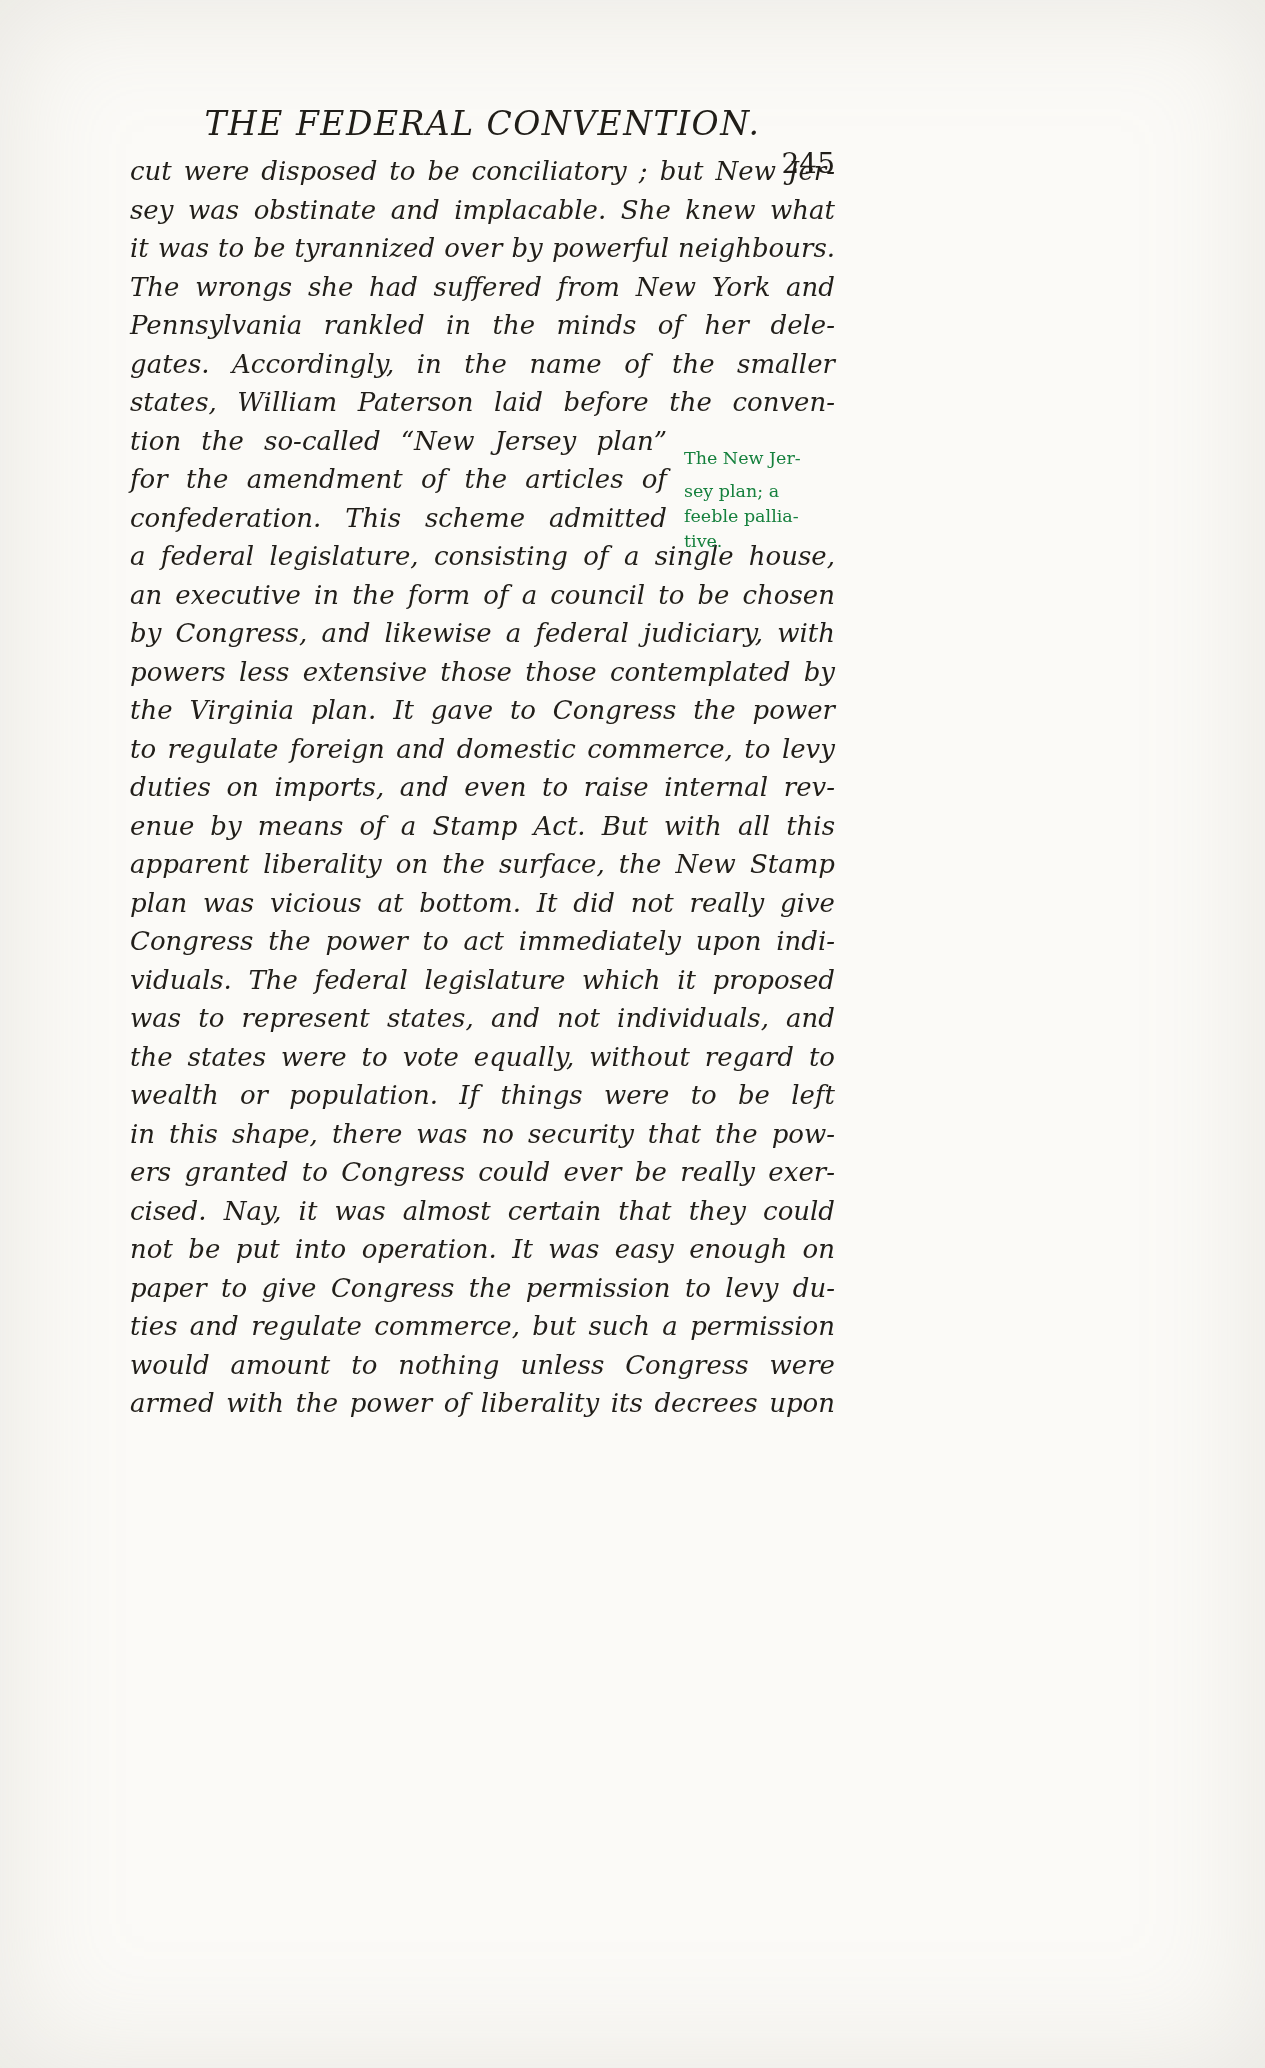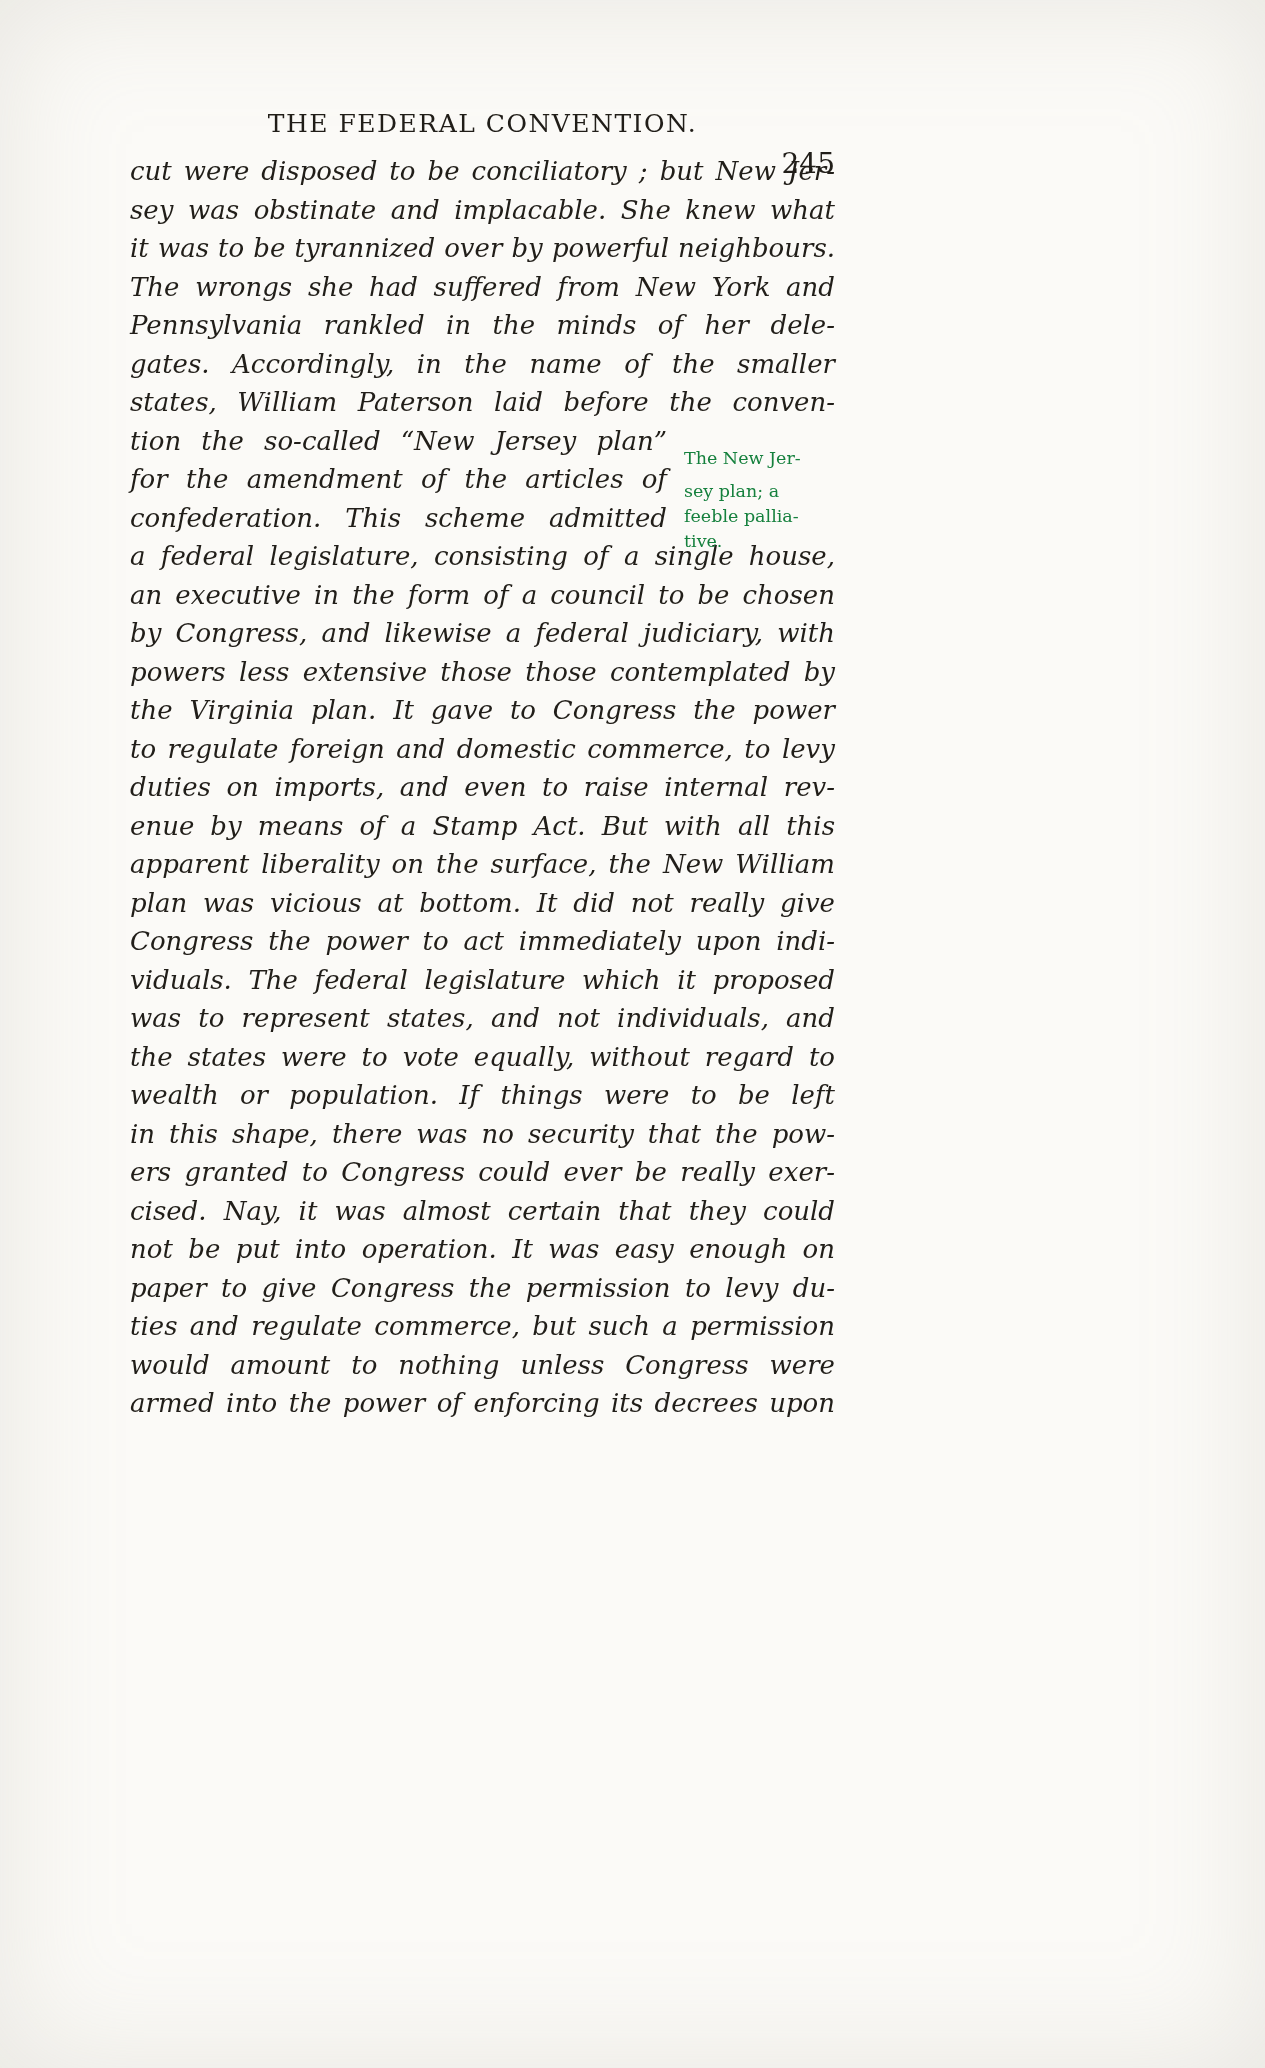--- a/index.html
+++ b/index.html
@@ -28,21 +28,22 @@
   .header {
     position: absolute;
     top: 104px;
     left: 130px;
     width: 705px;
     height: 40px;
   }
   .running-title {
     display: block;
     text-align: center;
-    font-size: 25px;
+    font-style: italic;
+    font-size: 33px;
     letter-spacing: 1.5px;
     line-height: 40px;
     white-space: nowrap;
   }
   .page-number {
     position: absolute;
     right: 0;
     top: 0;
     font-size: 28px;
     line-height: 40px;
@@ -107,35 +108,35 @@
     <div class="line narrow">for the amendment of the articles of</div>
     <div class="line narrow">confederation.  This scheme admitted</div>
     <div class="line">a federal legislature, consisting of a single house,</div>
     <div class="line">an executive in the form of a council to be chosen</div>
     <div class="line">by Congress, and likewise a federal judiciary, with</div>
     <div class="line">powers less extensive those those contemplated by</div>
     <div class="line">the Virginia plan.  It gave to Congress the power</div>
     <div class="line">to regulate foreign and domestic commerce, to levy</div>
     <div class="line">duties on imports, and even to raise internal rev-</div>
     <div class="line">enue by means of a Stamp Act.  But with all this</div>
-    <div class="line">apparent liberality on the surface, the New William</div>
+    <div class="line">apparent liberality on the surface, the New Stamp</div>
     <div class="line">plan was vicious at bottom.  It did not really give</div>
     <div class="line">Congress the power to act immediately upon indi-</div>
     <div class="line">viduals.  The federal legislature which it proposed</div>
     <div class="line">was to represent states, and not individuals, and</div>
     <div class="line">the states were to vote equally, without regard to</div>
     <div class="line">wealth or population.  If things were to be left</div>
     <div class="line">in this shape, there was no security that the pow-</div>
     <div class="line">ers granted to Congress could ever be really exer-</div>
     <div class="line">cised.  Nay, it was almost certain that they could</div>
     <div class="line">not be put into operation.  It was easy enough on</div>
     <div class="line">paper to give Congress the permission to levy du-</div>
     <div class="line">ties and regulate commerce, but such a permission</div>
     <div class="line">would amount to nothing unless Congress were</div>
-    <div class="line">armed into the power of enforcing its decrees upon</div>
+    <div class="line">armed with the power of liberality its decrees upon</div>
   </div>
 
   <div class="sidenote">
     <div class="sidenote-line first">The New Jer-</div>
     <div class="sidenote-line">sey plan; a</div>
     <div class="sidenote-line">feeble pallia-</div>
     <div class="sidenote-line">tive.</div>
   </div>
 
 </div>

